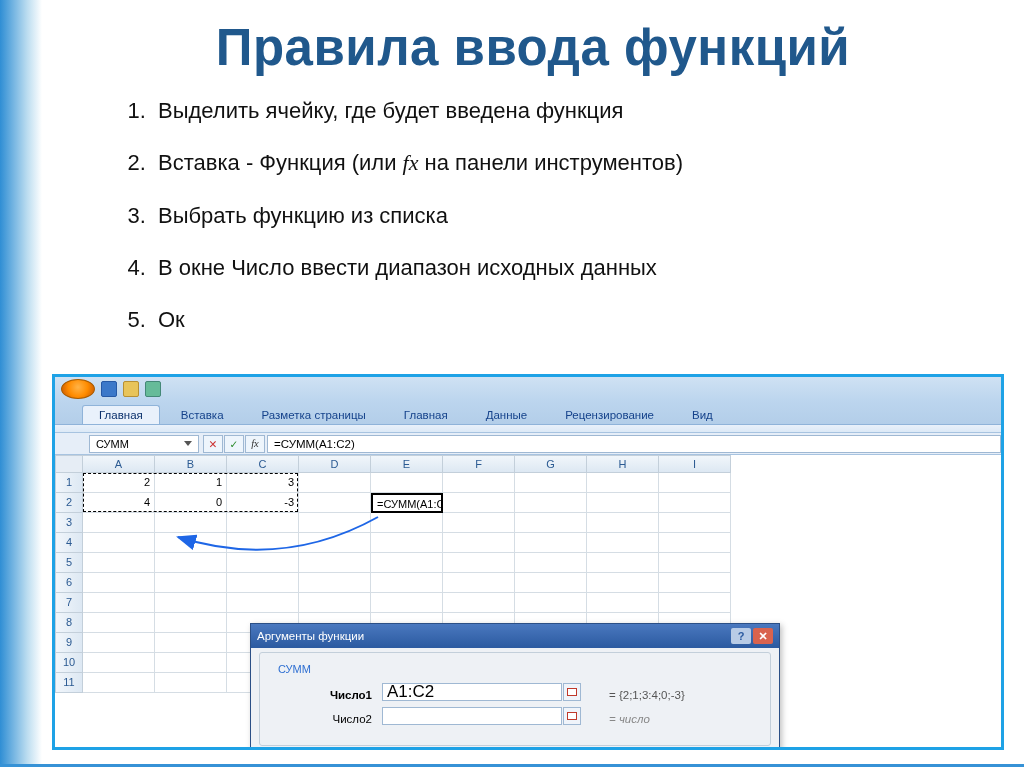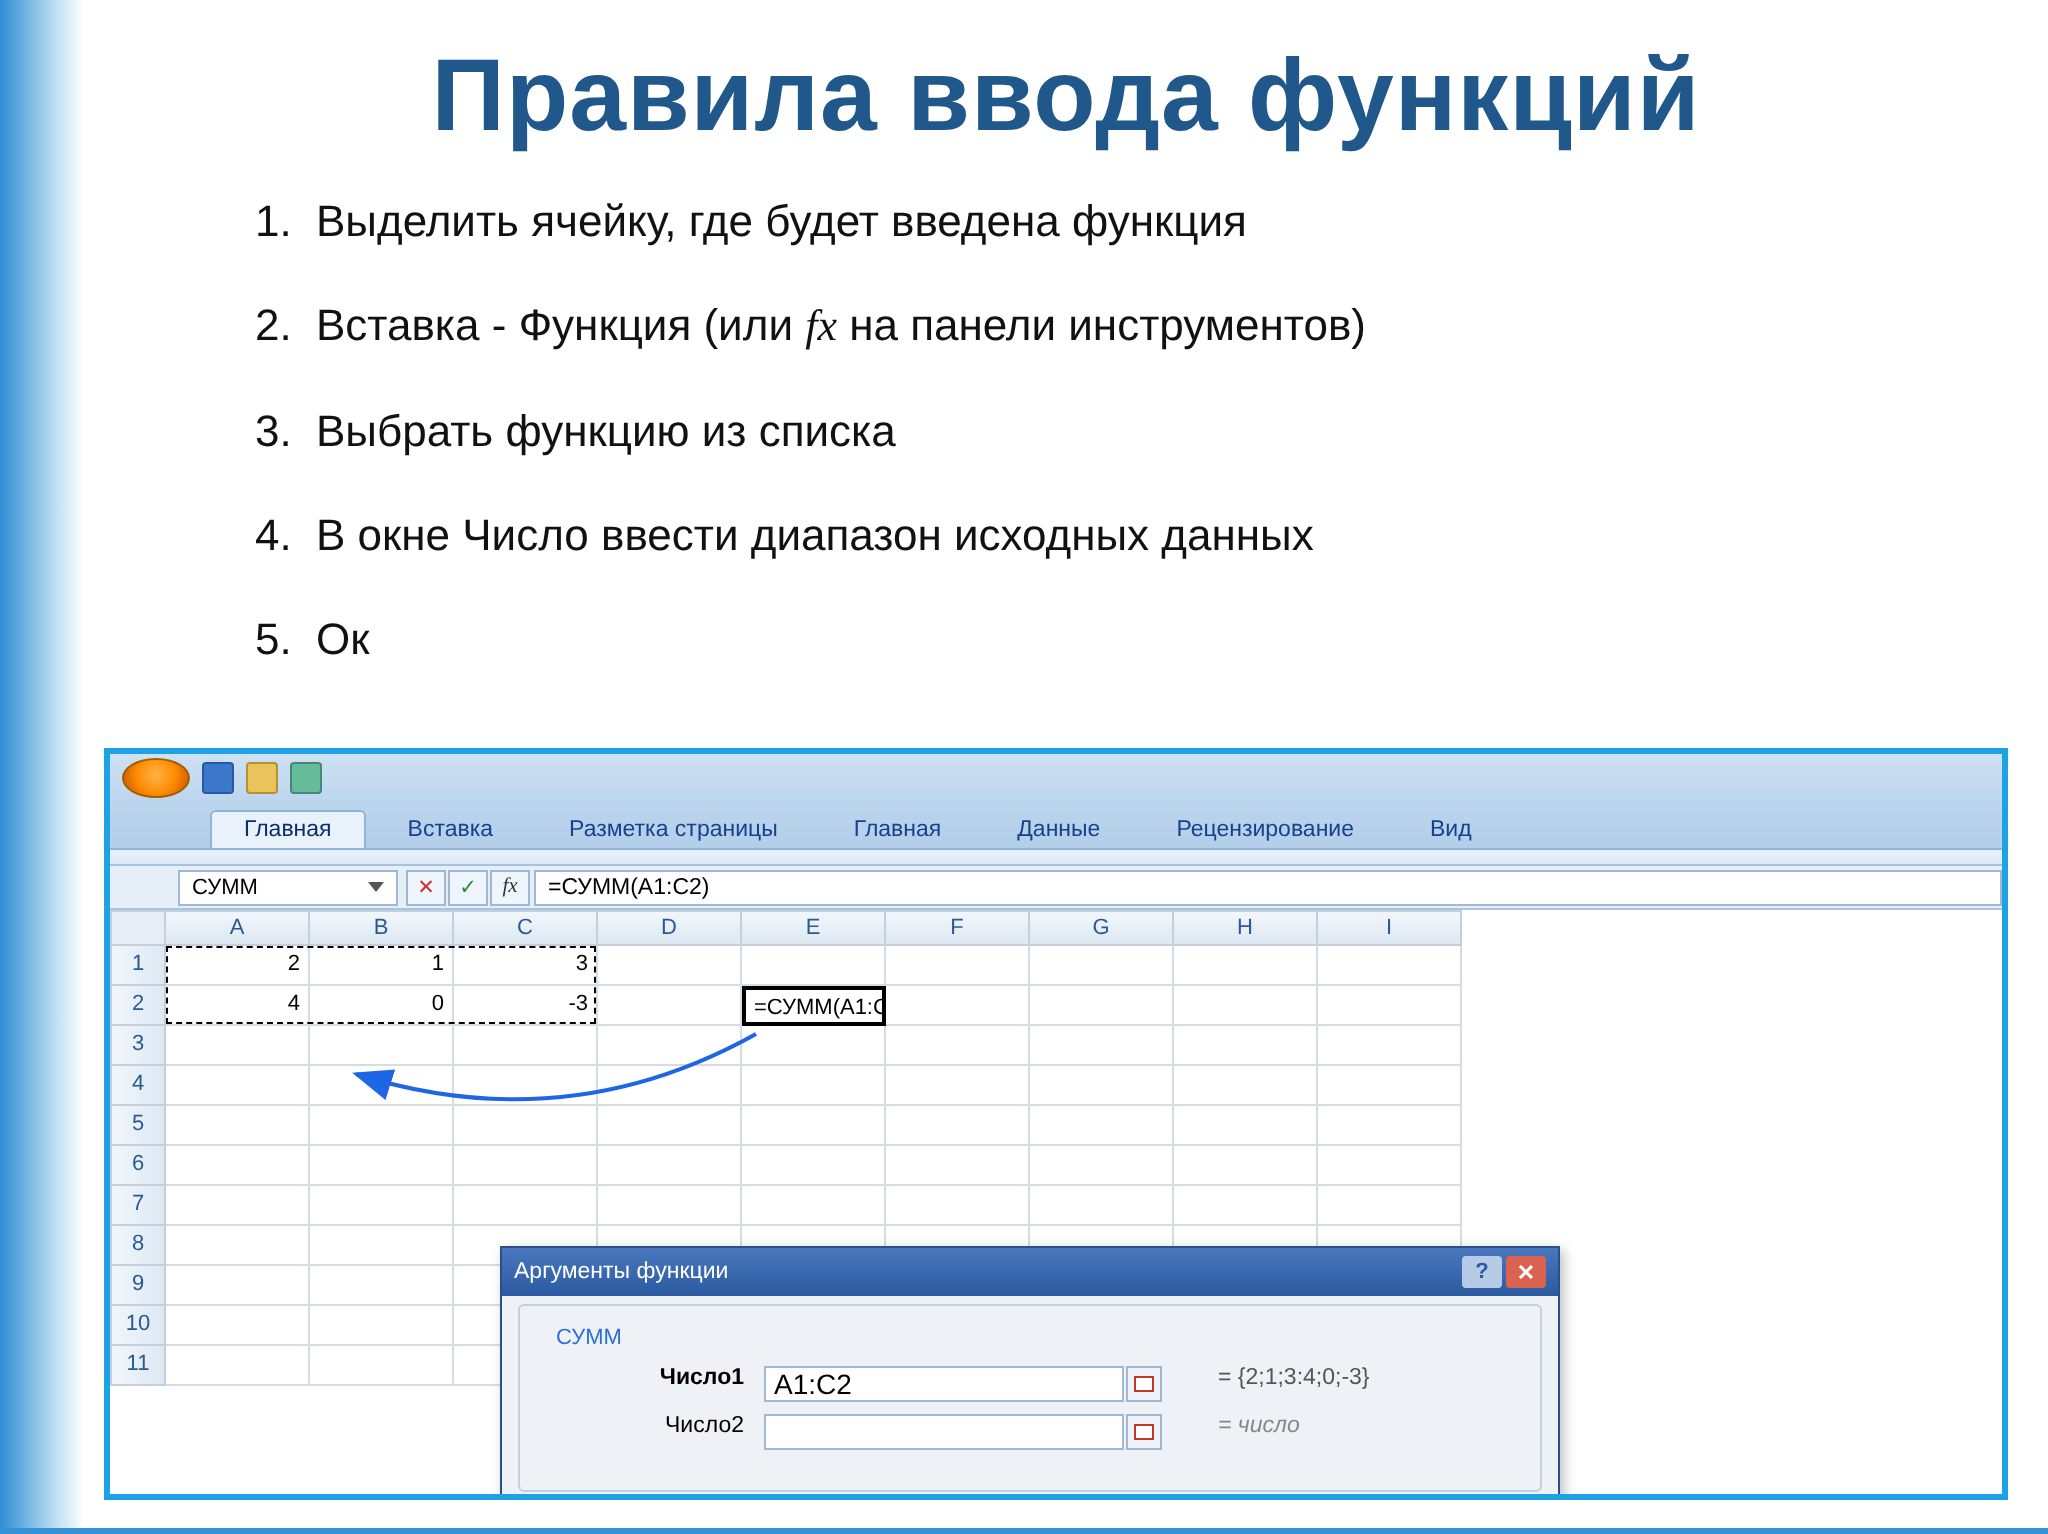--- a/index.html
+++ b/index.html
@@ -59,21 +59,21 @@
     border:1px solid #a65b00;
     margin-right: 6px;
   }
   .qat { display:flex; gap:6px; }
   .qat-ico { width:16px; height:16px; background:#6b9; border:1px solid #487; border-radius:2px; }
   .qat-ico.save { background:#3b78c9; border-color:#2659a5;}
   .qat-ico.undo { background:#e8c45a; border-color:#b79034;}
   .tabs {
     display:flex; height:24px; align-items:flex-end;
     background: linear-gradient(#bcd5ee,#b3cee9);
-    padding-left:50px; gap:4px;
+    padding-left:27px; gap:4px;
     border-bottom:1px solid #8fb3d9;
   }
   .tab {
     padding: 3px 16px 3px 16px;
     font-size: 11.5px;
     color: #15428b;
     border:1px solid transparent;
     border-bottom:none;
     cursor:pointer;
   }
@@ -153,24 +153,24 @@
   .dlg-title-ctrls { margin-left:auto; display:flex; gap:2px;}
   .dlg-ctrl { width:20px; height:16px; display:flex; align-items:center; justify-content:center; border-radius:2px; font-size:11px;}
   .dlg-ctrl.help { background:#b8cbe6; color:#2b5aa0; font-weight:700;}
   .dlg-ctrl.close { background:#d9634e; color:#fff; font-weight:700;}
   .dlg-body { padding:4px 8px 8px 8px; }
   .dlg-group {
     border:1px solid #c3cfda; border-radius:3px;
     padding:10px 10px 14px 10px;
   }
   .dlg-group-title { font-size:11px; color:#2e6fd2; margin:-18px 0 8px 4px; background:#eef1f5; display:inline-block; padding:0 4px;}
-  .arg-row { display:flex; align-items:flex-start; margin-bottom:6px;}
+  .arg-row { display:flex; align-items:flex-end; margin-bottom:6px;}
   .arg-label { width:112px; text-align:right; padding-right:10px; }
   .arg-label.bold { font-weight:700;}
-  .arg-input { width:180px; height:18px; background:#fff; border:1px solid #9fb8d3; padding:0 4px; font-size:14px;}
+  .arg-input { width:180px; height:18px; background:#fff; border:1px solid #9fb8d3; padding:0 4px; font-size:17px;}
   .arg-picker { width:18px; height:18px; border:1px solid #9fb8d3; margin-left:1px; display:flex; align-items:center; justify-content:center; background:#f0f4fa;}
   .arg-picker-ico { width:10px; height:8px; border:1px solid #c0392b; background:#fff;}
   .arg-result { margin-left:28px; color:#555;}
   .arg-result.italic { font-style:italic; color:#888;}
 </style>
 </head>
 <body>
 
 <div class="left-stripe"></div>
 

